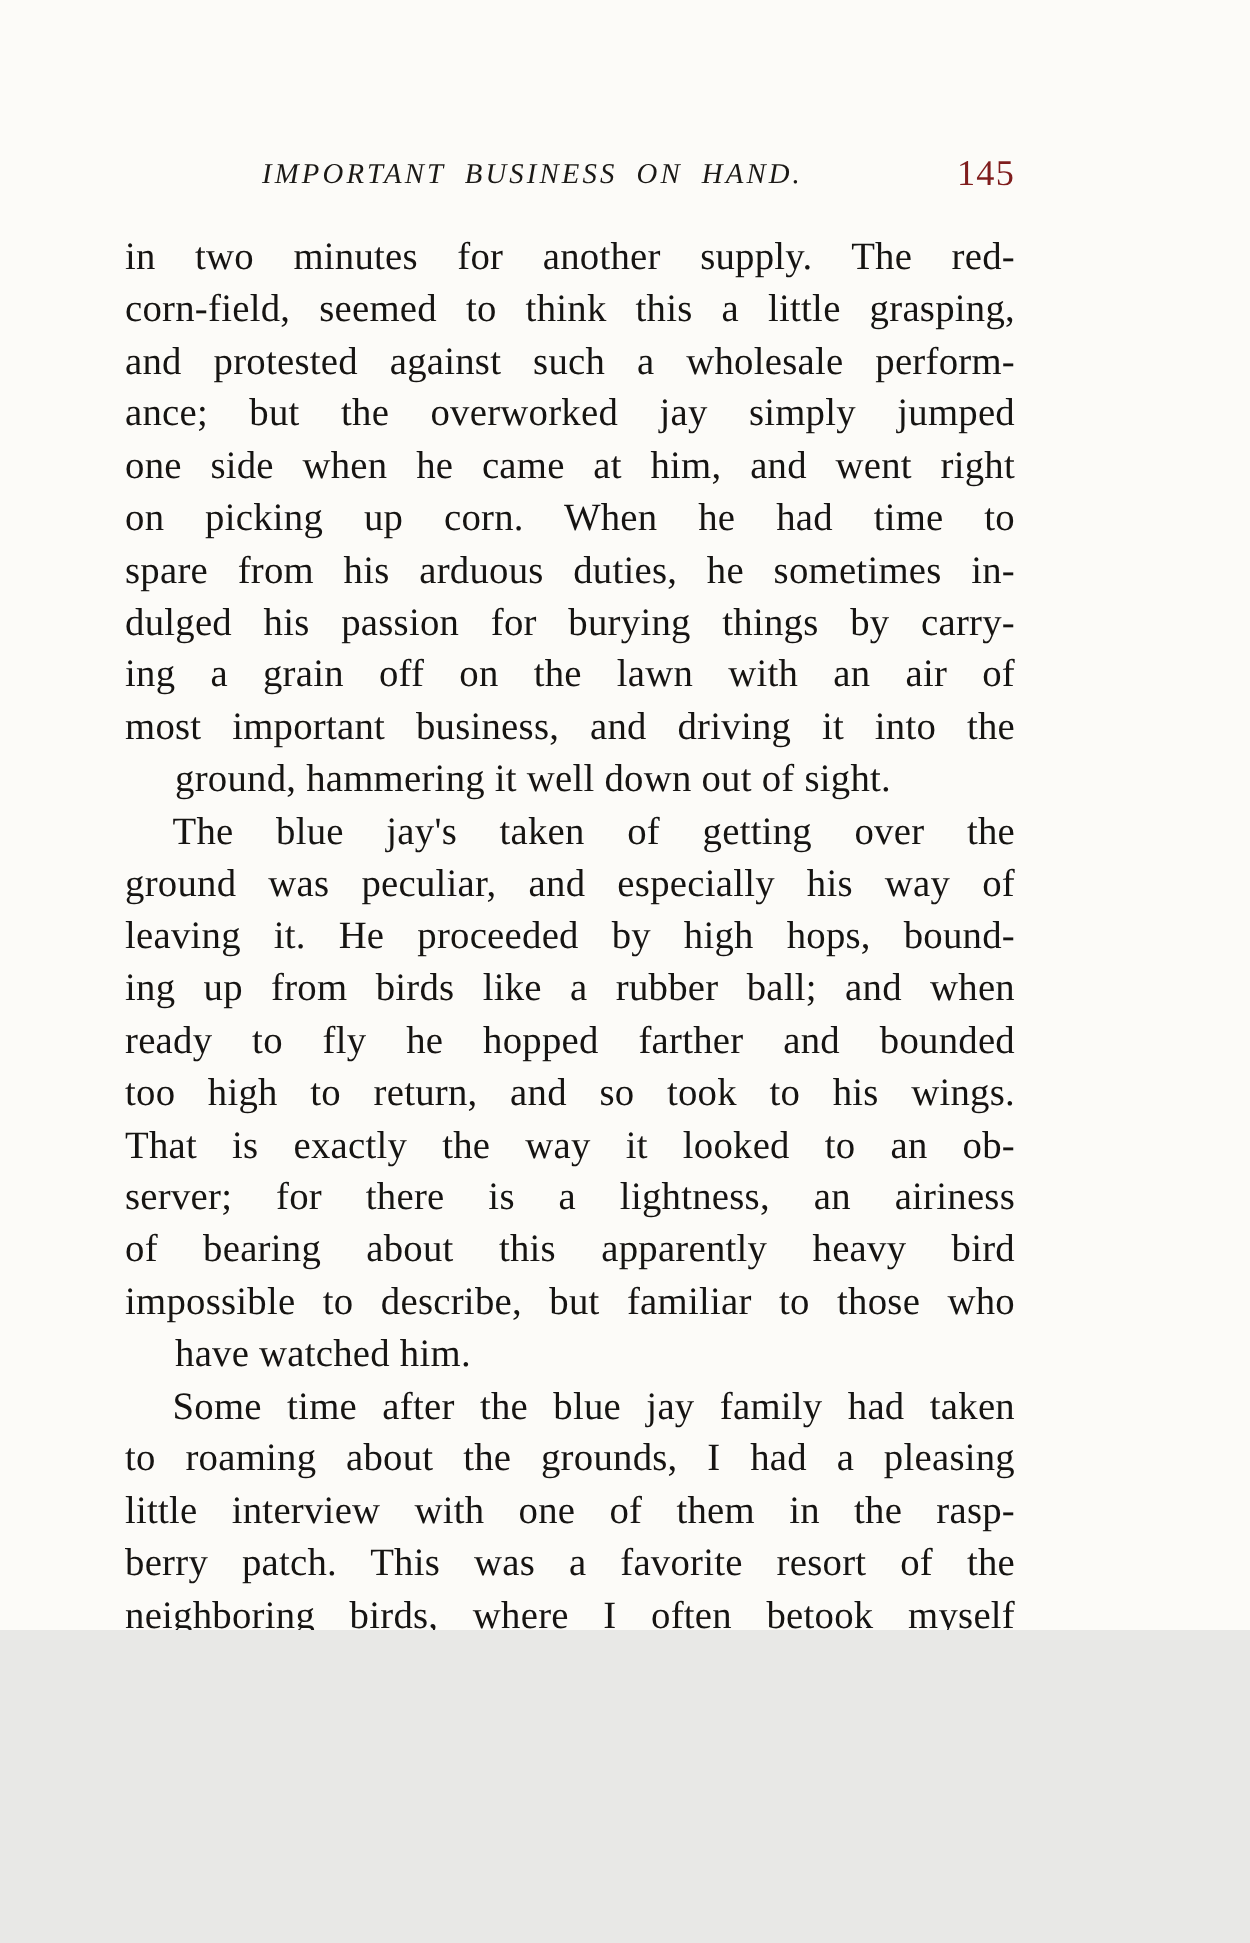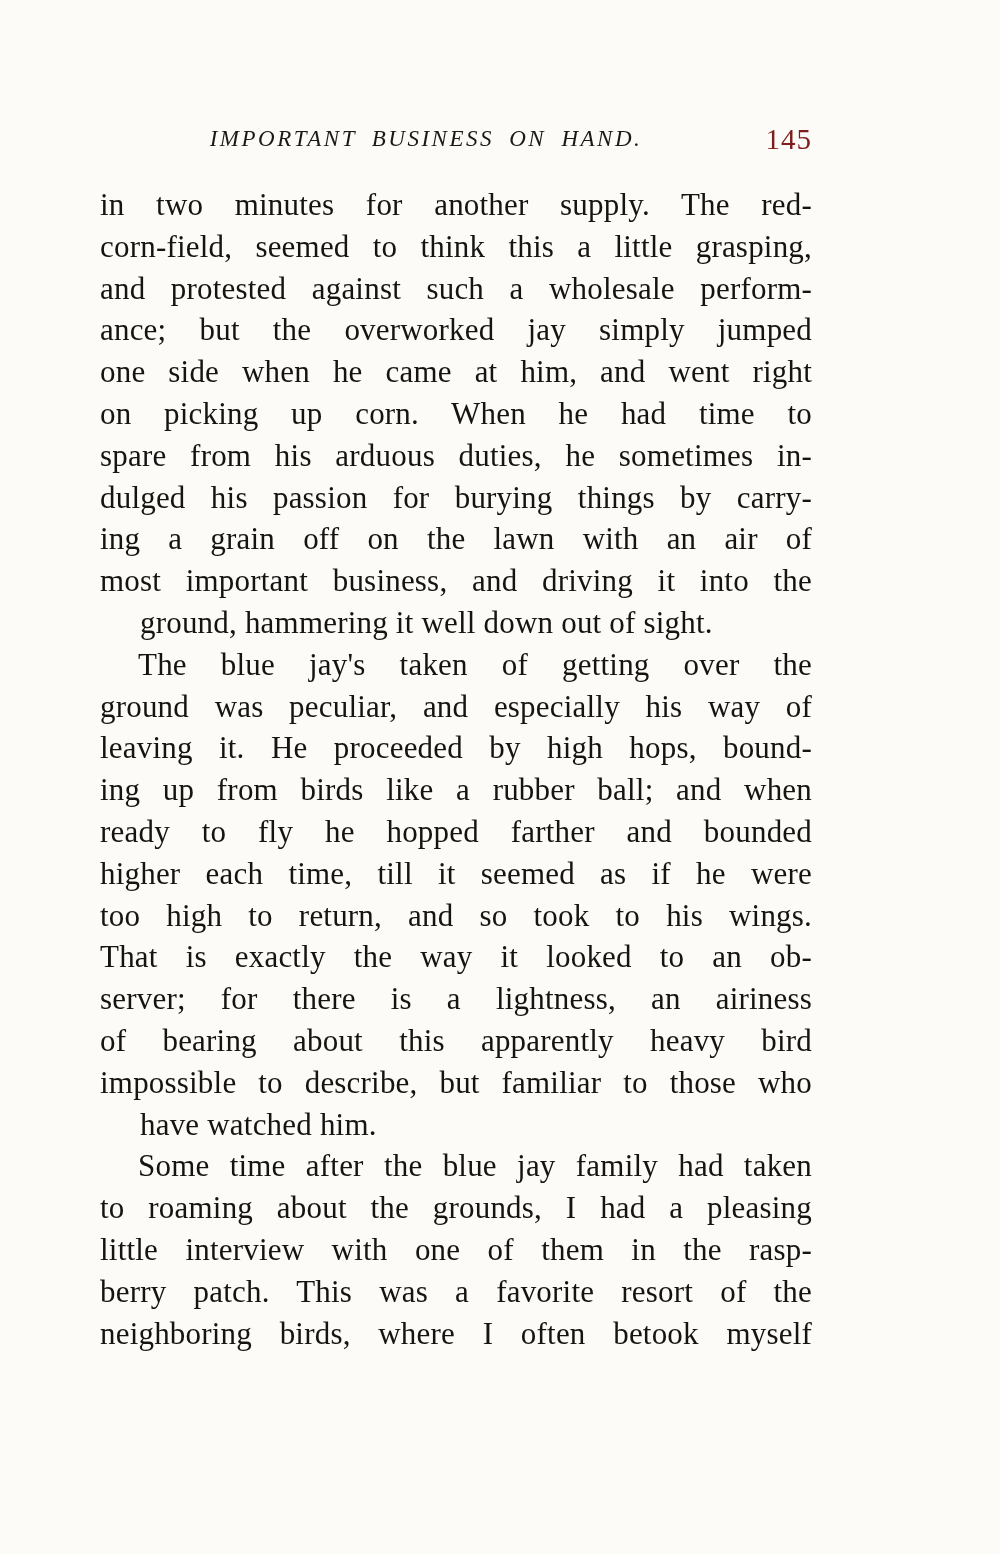--- a/index.html
+++ b/index.html
@@ -3,21 +3,21 @@
 <meta charset="utf-8">
 <style>
   html, body {
     margin: 0;
     padding: 0;
     background: #e8e8e6;
   }
   .page {
     position: relative;
     width: 1000px;
-    height: 1554px;
+    height: 1304px;
     margin: 0 auto;
     background: #fcfbf8;
     overflow: hidden;
     font-family: "Liberation Serif", "DejaVu Serif", serif;
     color: #161412;
   }
   .running-header {
     position: relative;
     margin: 126px 0 0 100px;
     width: 712px;
@@ -80,21 +80,20 @@
       <div class="line">spare from his arduous duties, he sometimes in-</div>
       <div class="line">dulged his passion for burying things by carry-</div>
       <div class="line">ing a grain off on the lawn with an air of</div>
       <div class="line">most important business, and driving it into the</div>
       <div class="line last">ground, hammering it well down out of sight.</div>
       <div class="line indent">The blue jay's taken of getting over the</div>
       <div class="line">ground was peculiar, and especially his way of</div>
       <div class="line">leaving it. He proceeded by high hops, bound-</div>
       <div class="line">ing up from birds like a rubber ball; and when</div>
       <div class="line">ready to fly he hopped farther and bounded</div>
-      <div class="line">higher each time, till it seemed as if he were</div>
       <div class="line">too high to return, and so took to his wings.</div>
       <div class="line">That is exactly the way it looked to an ob-</div>
       <div class="line">server; for there is a lightness, an airiness</div>
       <div class="line">of bearing about this apparently heavy bird</div>
       <div class="line">impossible to describe, but familiar to those who</div>
       <div class="line last">have watched him.</div>
       <div class="line indent">Some time after the blue jay family had taken</div>
       <div class="line">to roaming about the grounds, I had a pleasing</div>
       <div class="line">little interview with one of them in the rasp-</div>
       <div class="line">berry patch. This was a favorite resort of the</div>

